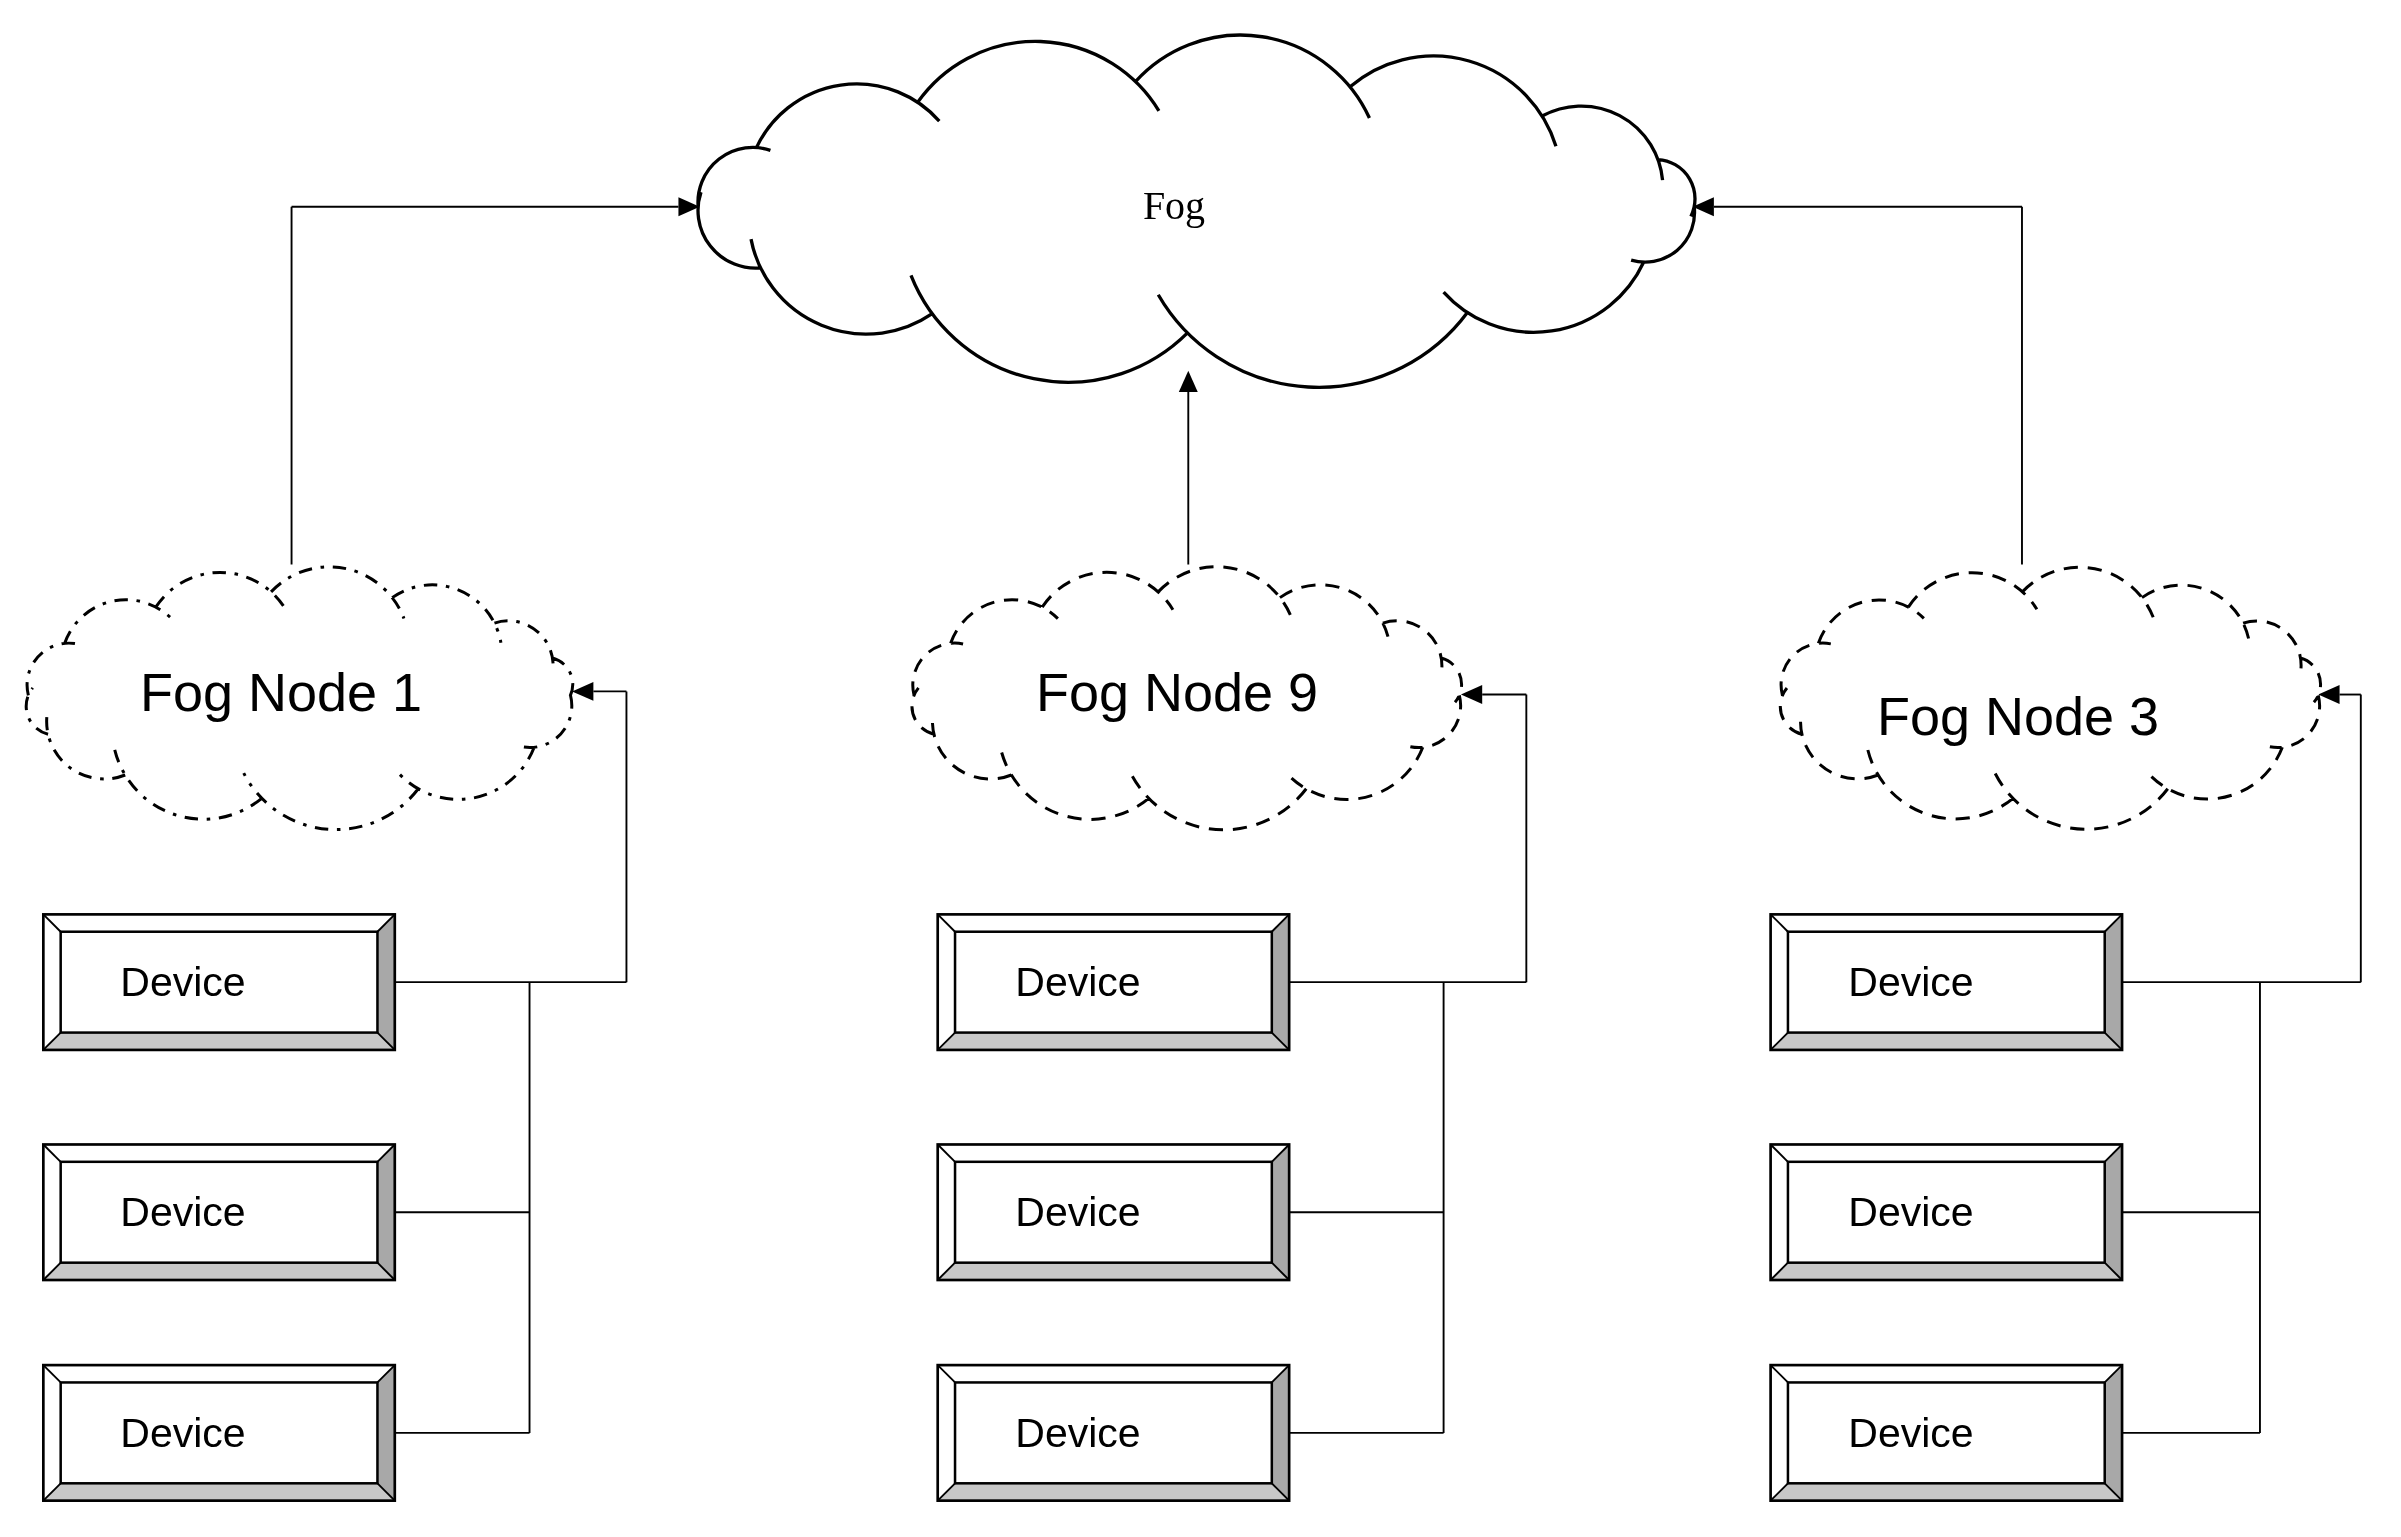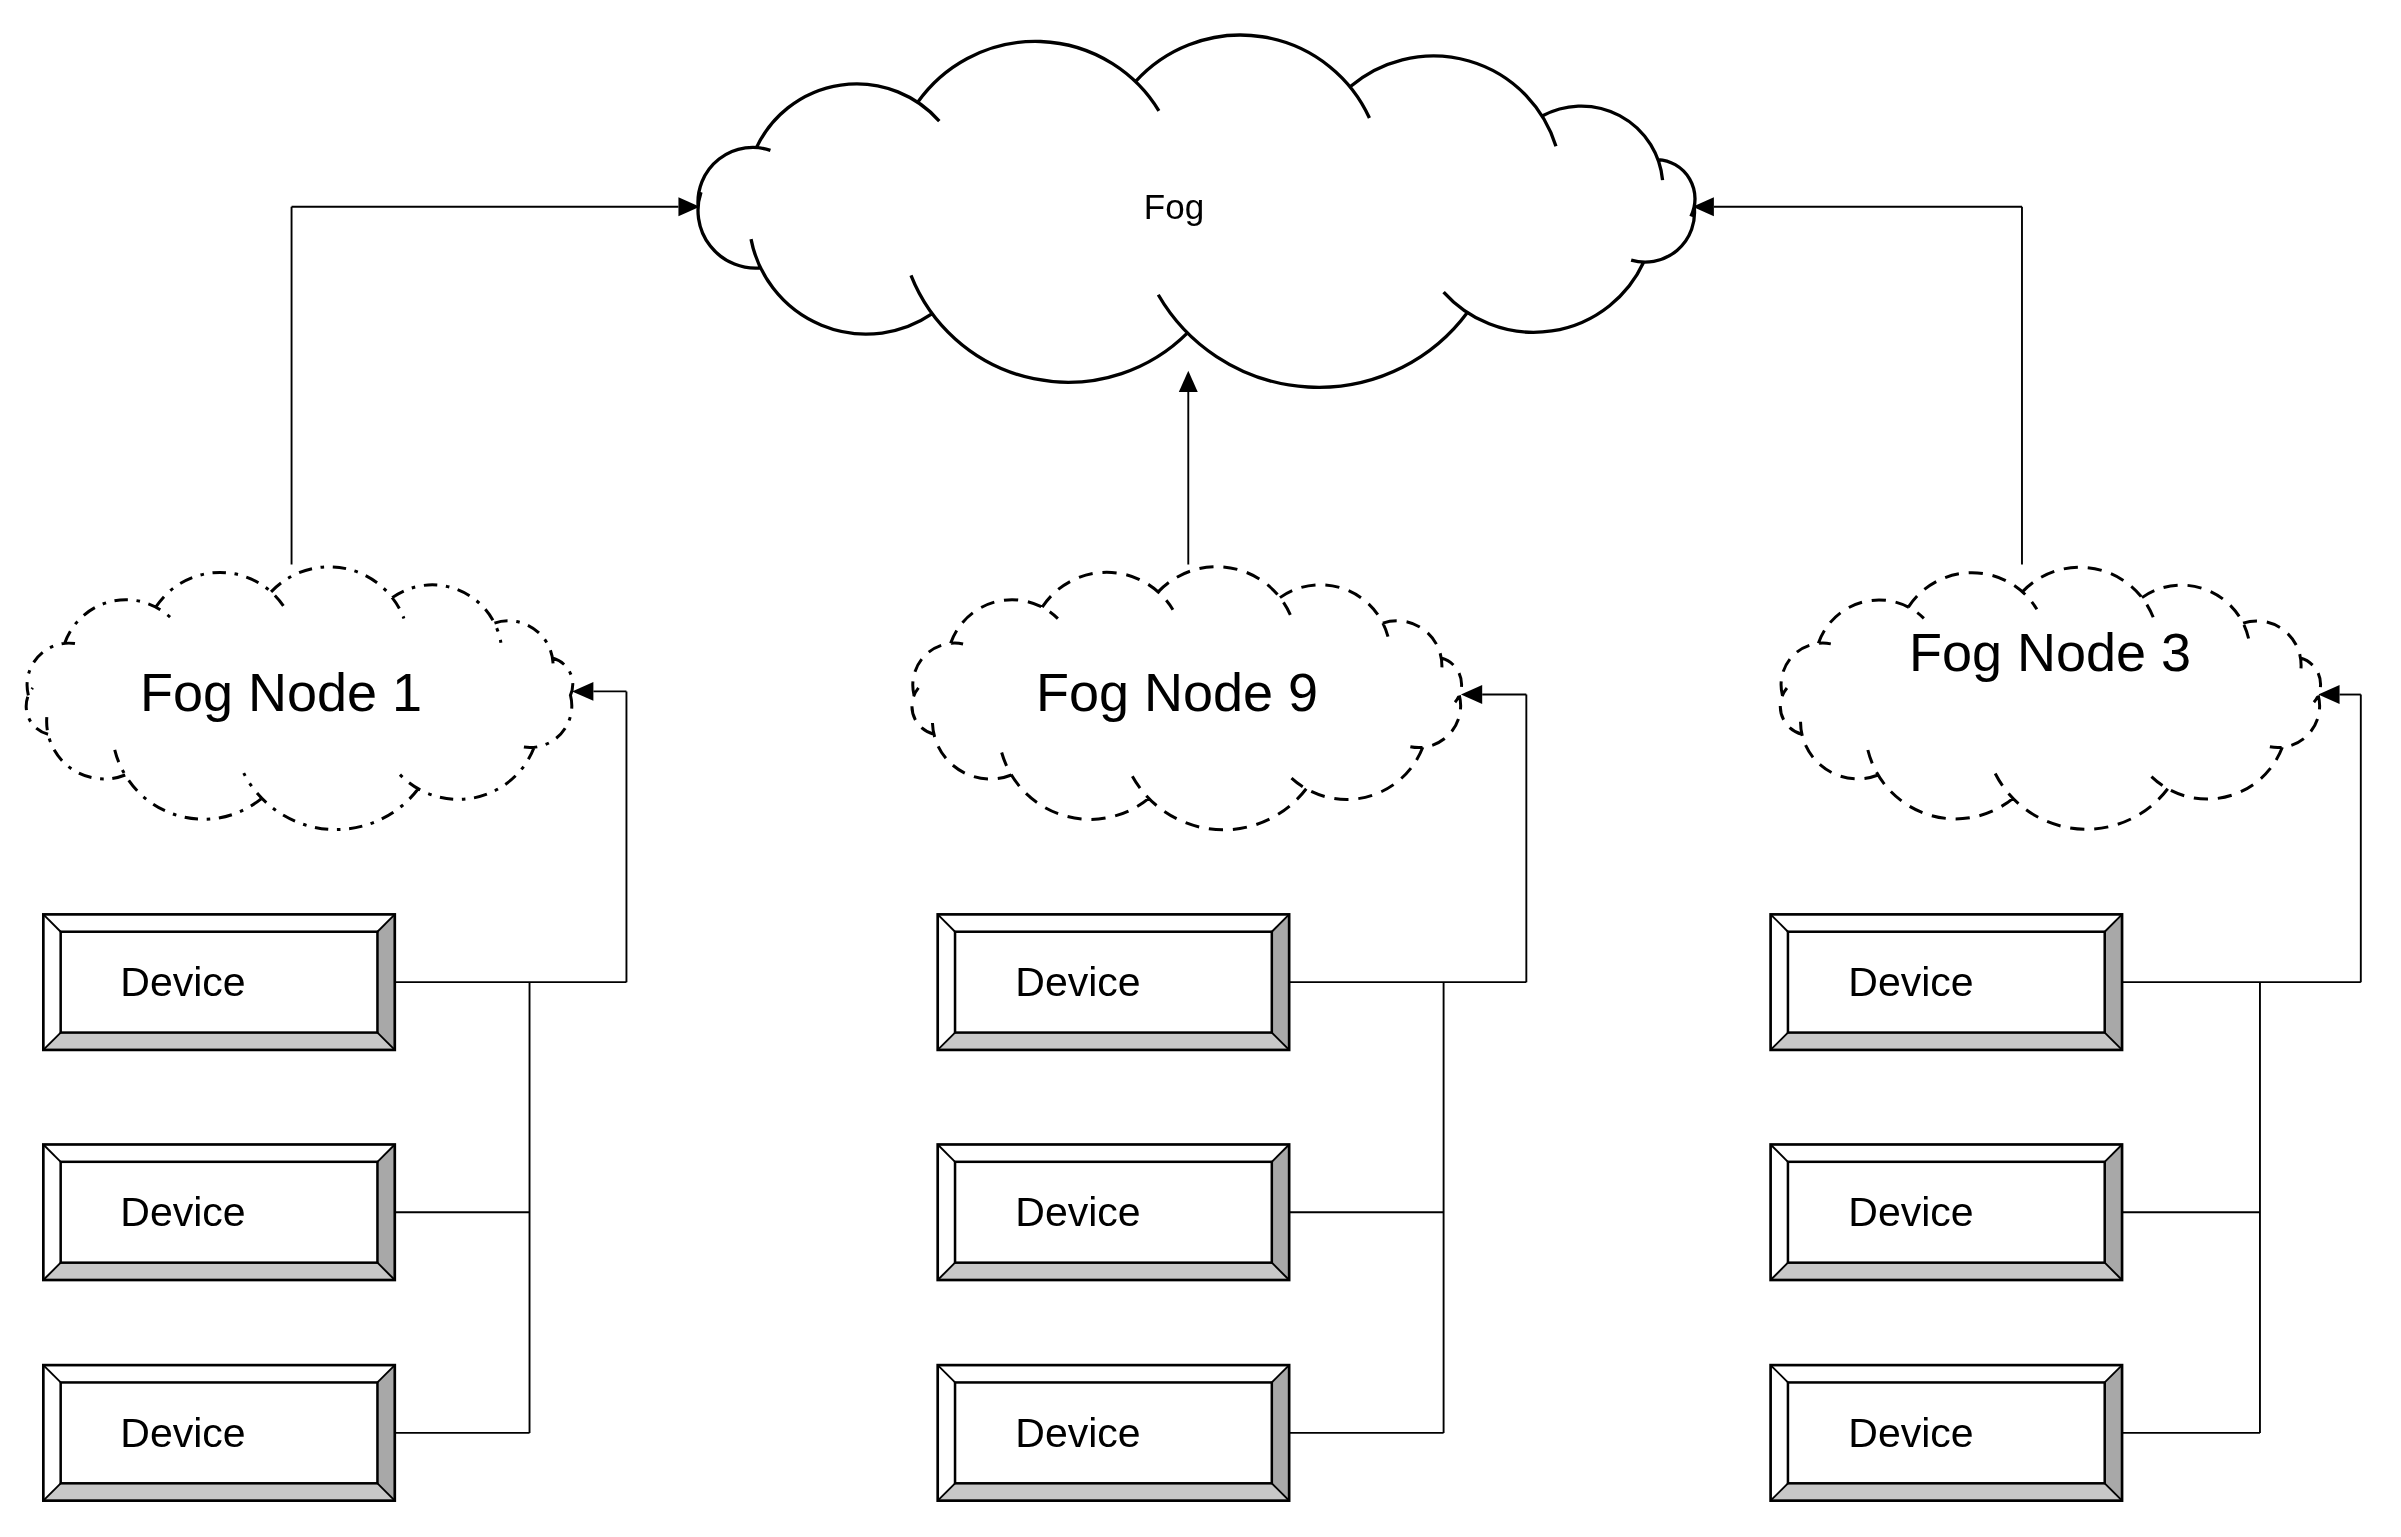--- a/index.html
+++ b/index.html
@@ -31,22 +31,23 @@
     justify-content: center;
     color: #000000;
     white-space: nowrap;
     line-height: 1;
   }
   .cloud-label {
     font-size: 54px;
     transform: translate(-50%, -50%);
   }
   .fog-label {
-    font-size: 35px;
+    font-size: 40px;
     transform: translate(-50%, -50%);
+    font-family: Liberation Serif, serif;
   }
   .device-label {
     width: 280px;
     height: 136px;
     font-size: 41px;
   }
 </style>
 </head>
 <body>
 
@@ -196,21 +197,21 @@
         <line x1="0" y1="172" x2="22" y2="150" stroke="#000000" stroke-width="2.4"></line>
         <rect x="22" y="22" width="402" height="128" fill="#ffffff" stroke="#000000" stroke-width="3.2"></rect>
         <rect x="0" y="0" width="446" height="172" fill="none" stroke="#000000" stroke-width="3.4"></rect>
       </g>
     </svg>
 
   <div class="label fog-label" style="left:1174px; top:206px;">Fog</div>
 
   <div class="label cloud-label" style="left:281px; top:692px;">Fog Node 1</div>
   <div class="label cloud-label" style="left:1177px; top:692px;">Fog Node 9</div>
-  <div class="label cloud-label" style="left:2018px; top:652px;margin-left:32px;">Fog Node 3</div>
+  <div class="label cloud-label" style="left:2018px; top:716px;">Fog Node 3</div>
 
   <div class="label device-label" style="left:43px; top:914px;">Device</div>
   <div class="label device-label" style="left:43px; top:1144px;">Device</div>
   <div class="label device-label" style="left:43px; top:1365px;">Device</div>
 
   <div class="label device-label" style="left:938px; top:914px;">Device</div>
   <div class="label device-label" style="left:938px; top:1144px;">Device</div>
   <div class="label device-label" style="left:938px; top:1365px;">Device</div>
 
   <div class="label device-label" style="left:1771px; top:914px;">Device</div>

